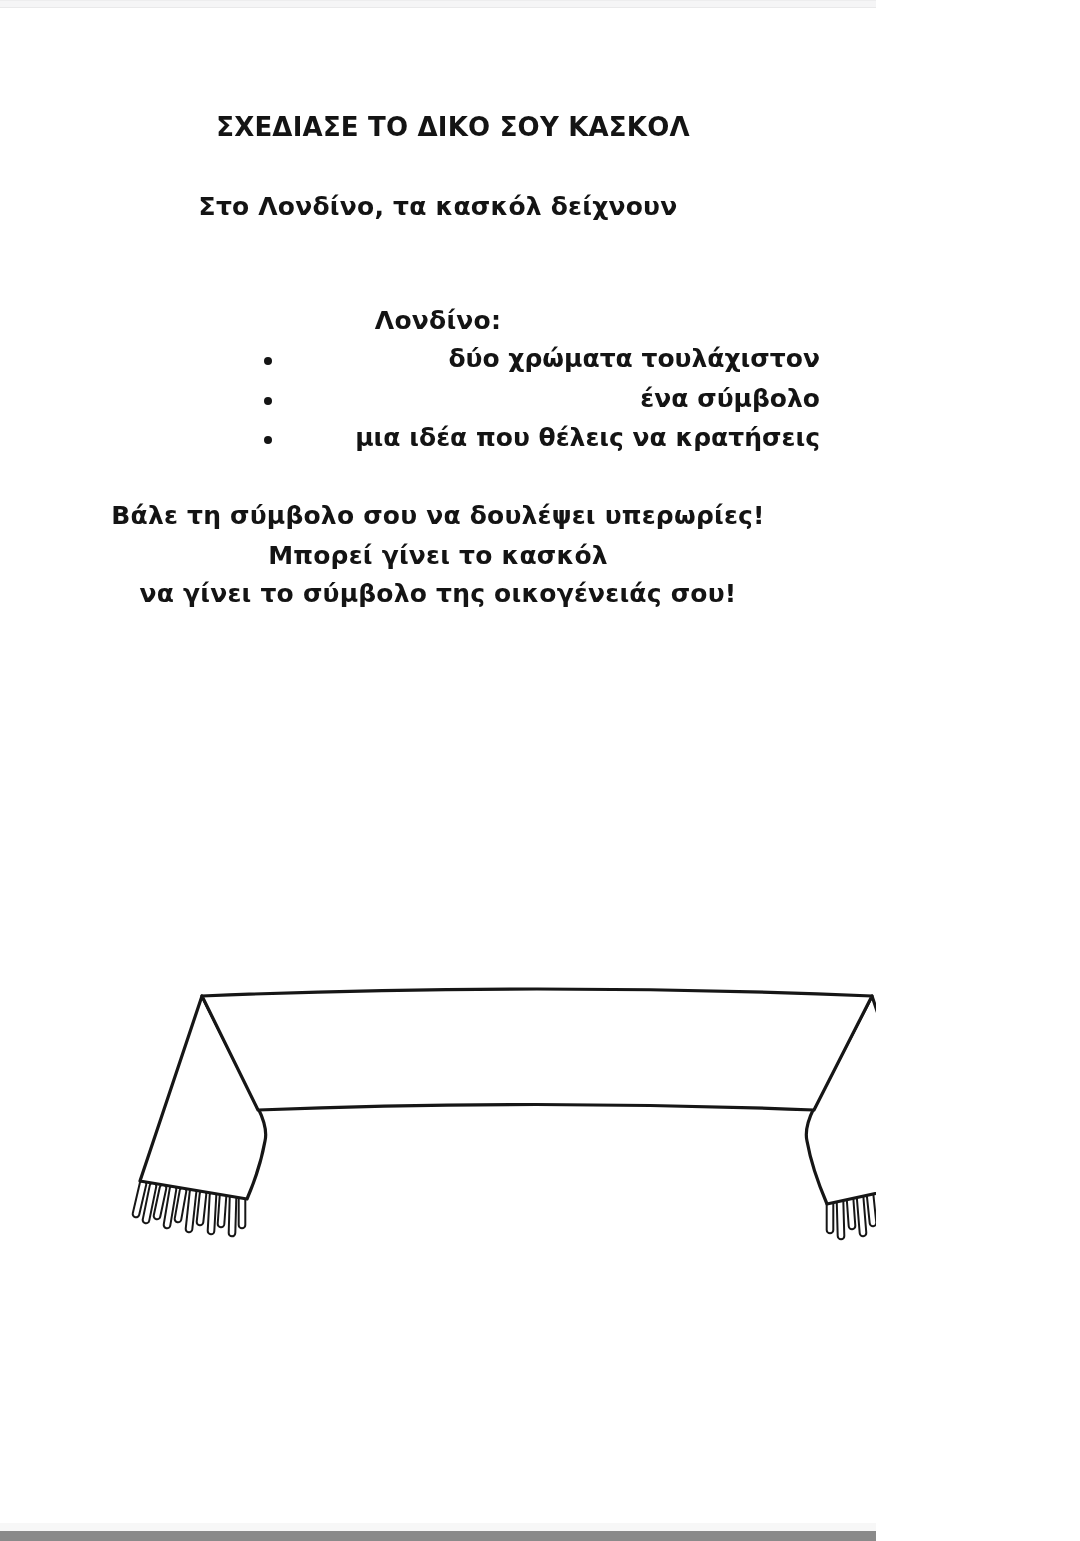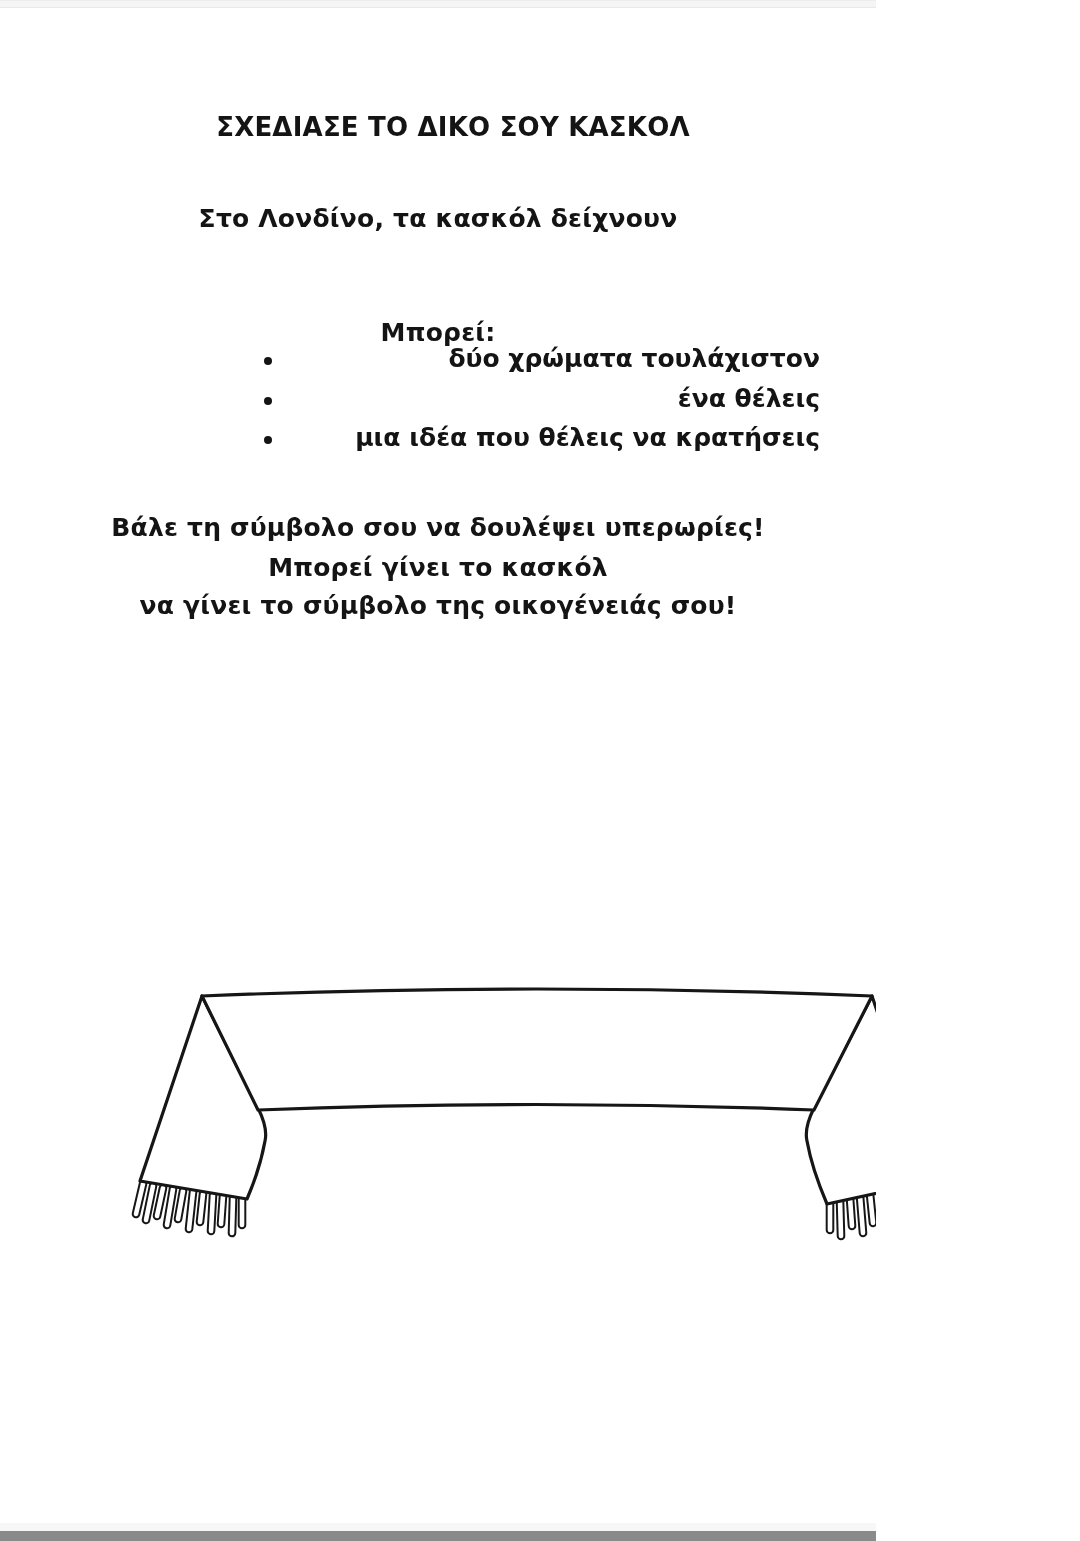--- a/index.html
+++ b/index.html
@@ -38,21 +38,20 @@
   }
   
   .line {
     position: absolute; left: 0; right: 0;
     text-align: center;
     font-weight: 700;
     font-size: 25px;
     line-height: 34px;
     letter-spacing: 0.2px;
     white-space: nowrap;
-    margin-top: 12px;
   }
   .title-line {
     font-size: 26px;
     left: 30px; right: 0;
   }
   .bullet-row {
     position: absolute; left: 230px; width: 590px;
     text-align: right;
     font-weight: 700;
     font-size: 25px;
@@ -78,29 +77,29 @@
 <body>
 
 <div class="stage">
 
   <div class="page-top-edge"></div>
 
   <h1 class="line title-line" style="top:110px; margin:0;">ΣΧΕΔΙΑΣΕ ΤΟ ΔΙΚΟ ΣΟΥ ΚΑΣΚΟΛ</h1>
 
   <div class="line" style="top:190px">Στο Λονδίνο, τα κασκόλ δείχνουν</div>
 
-  <div class="line" style="top:304px">Μπορεί:</div>
+  <div class="line" style="top:304px">Λονδίνο:</div>
 
   <div class="bullet-row" style="top:342px">
     <span class="bullet-dot"></span>
     <span>δύο χρώματα τουλάχιστον</span>
   </div>
   <div class="bullet-row" style="top:382px">
     <span class="bullet-dot"></span>
-    <span>ένα θέλεις</span>
+    <span>ένα σύμβολο</span>
   </div>
   <div class="bullet-row" style="top:421px">
     <span class="bullet-dot"></span>
     <span>μια ιδέα που θέλεις να κρατήσεις</span>
   </div>
 
   <div class="line" style="top:499px">Βάλε τη σύμβολο σου να δουλέψει υπερωρίες!</div>
   <div class="line" style="top:539px">Μπορεί γίνει το κασκόλ</div>
   <div class="line" style="top:577px">να γίνει το σύμβολο της οικογένειάς σου!</div>
 

